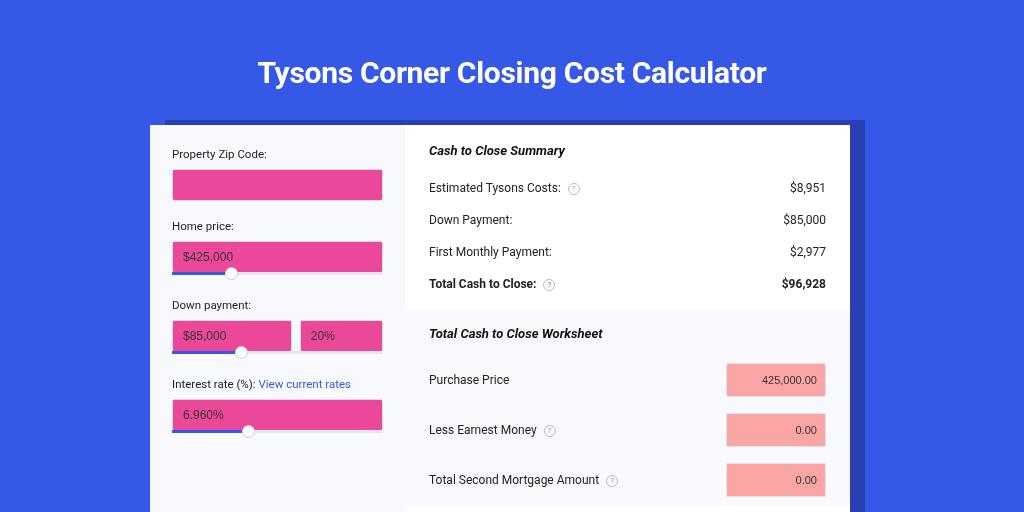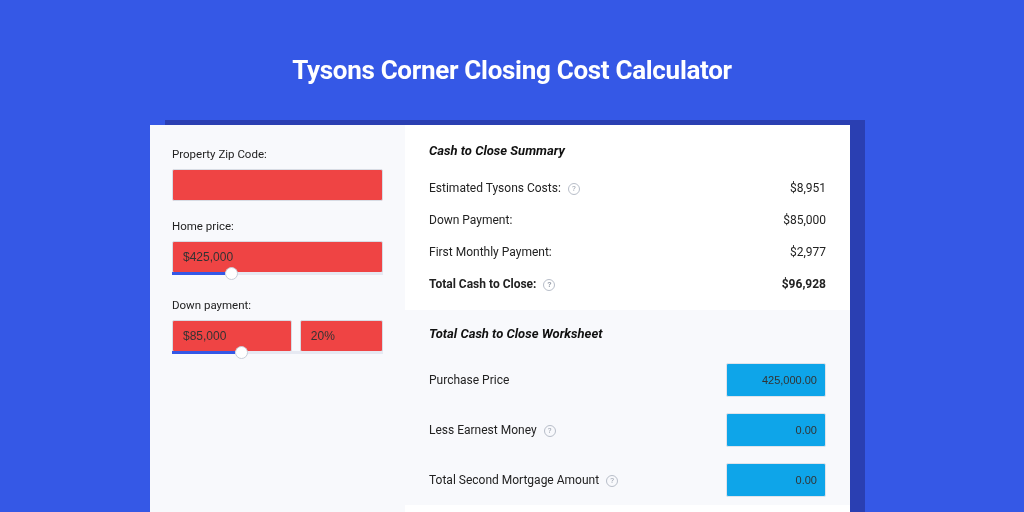--- a/index.html
+++ b/index.html
@@ -1,20 +1,20 @@
 <!DOCTYPE html>
 <html><head>
 <meta charset="utf-8">
 <style>
   * { box-sizing: border-box; margin: 0; padding: 0; }
   html, body { width: 1024px; height: 512px; overflow: hidden; font-family: -apple-system, BlinkMacSystemFont, "Segoe UI", Roboto, Arial, sans-serif; }
   body { background: #3558e6; position: relative; }
   .title {
     color: #fff;
-    font-size: 26px;
+    font-size: 30px;
     font-weight: 700;
     text-align: center;
     padding-top: 55px;
     letter-spacing: -0.3px;
   }
   .card-shadow {
     position: absolute;
     top: 120px;
     left: 165px;
     width: 700px;
@@ -45,21 +45,21 @@
     font-size: 11.5px;
     color: #222;
     margin-bottom: 8px;
     display: block;
   }
   .text-input {
     width: 100%;
     height: 32px;
     border: 1px solid #d8dce4;
     border-radius: 2px;
-    background: #ef4444;
+    background: #ec4899;
     font-size: 12px;
     padding: 0 10px;
     color: #333;
   }
   .slider-wrap { position: relative; height: 8px; margin-top: -1px; }
   .slider-track {
     position: absolute;
     top: 0; left: 0;
     height: 3px;
     background: #3558e6;
@@ -127,21 +127,21 @@
     align-items: center;
     padding: 8px 0;
     font-size: 12px;
     color: #222;
   }
   .ws-input {
     width: 100px;
     height: 26px;
     border: 1px solid #e0e3ea;
     border-radius: 2px;
-    background: #0ea5e9;
+    background: #fca5a5;
     font-size: 11px;
     text-align: right;
     padding: 16px 8px;
     color: #333;
   }
 </style>
 </head>
 <body>
 
 <div class="title">Tysons Corner Closing Cost Calculator</div>
@@ -173,20 +173,31 @@
         <input class="text-input" value="$85,000" style="">
         <input class="text-input" value="20%" style="">
       </div>
       <div class="slider-wrap">
         <div class="slider-track-bg"></div>
         <div class="slider-track" style="width:30%"></div>
         <div class="slider-thumb" style="left:30%"></div>
       </div>
     </div>
 
+    <div class="field">
+      <label class="field-label">
+        <span>Interest rate (%): </span><a class="link">View current rates</a>
+      </label>
+      <input class="text-input" value="6.960%" style="">
+      <div class="slider-wrap">
+        <div class="slider-track-bg"></div>
+        <div class="slider-track" style="width:33%"></div>
+        <div class="slider-thumb" style="left:33%"></div>
+      </div>
+    </div>
 
   </div>
 
   <div class="right-panel">
 
     <div class="section-title">Cash to Close Summary</div>
 
     <div class="summary-row">
       <span>
         <span>Estimated Tysons Costs:</span>

